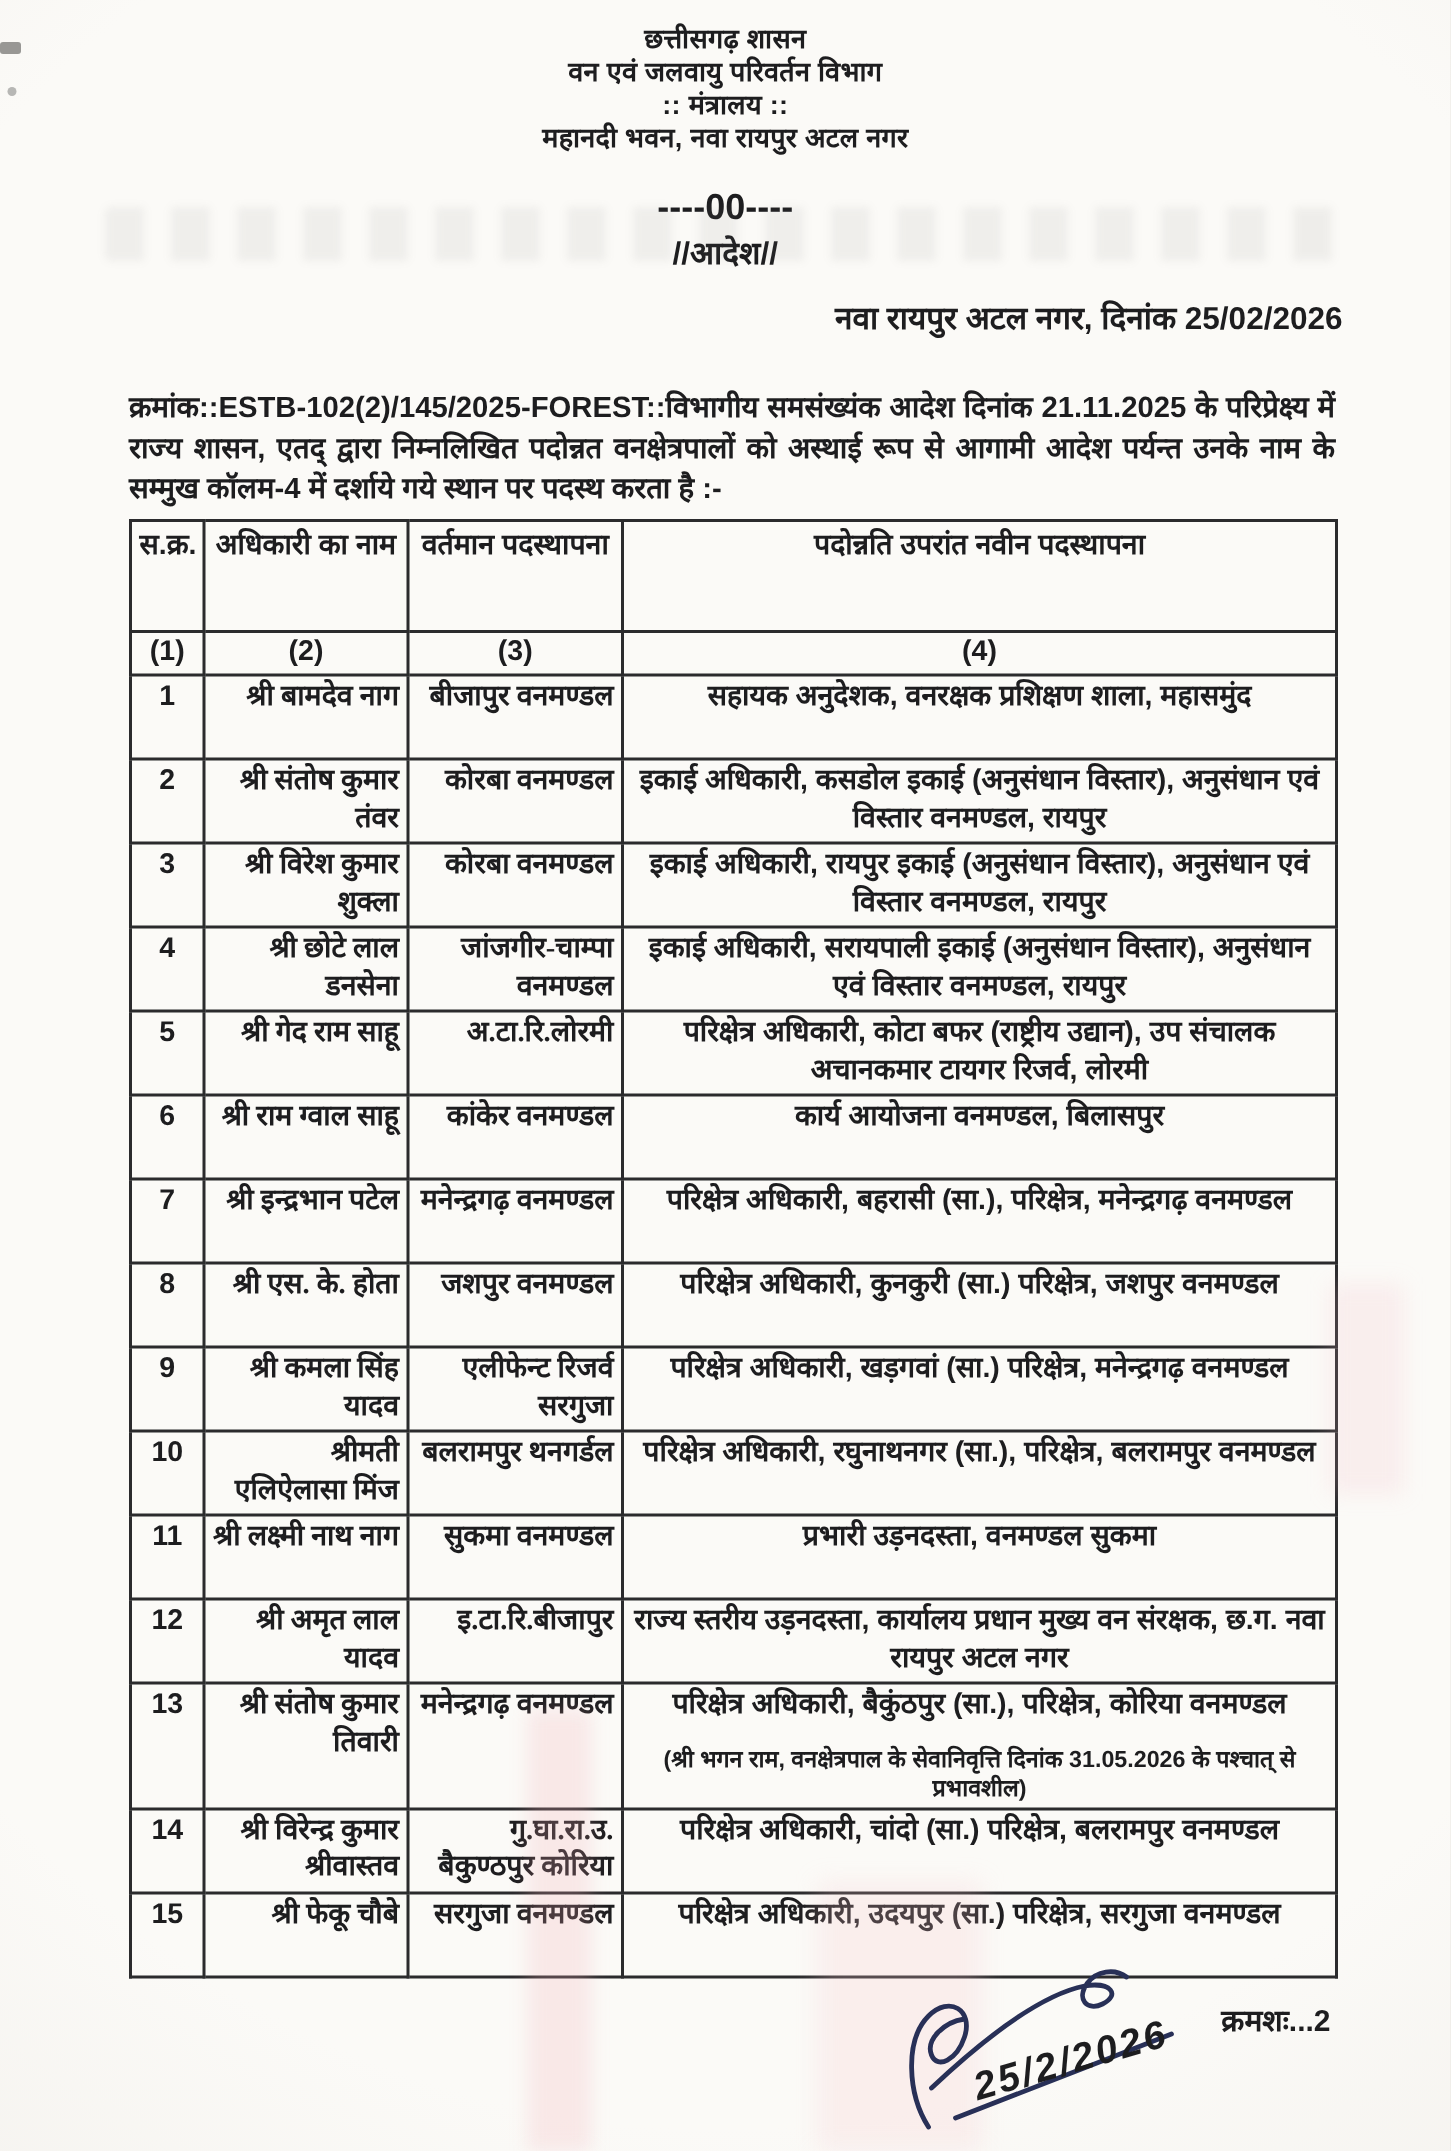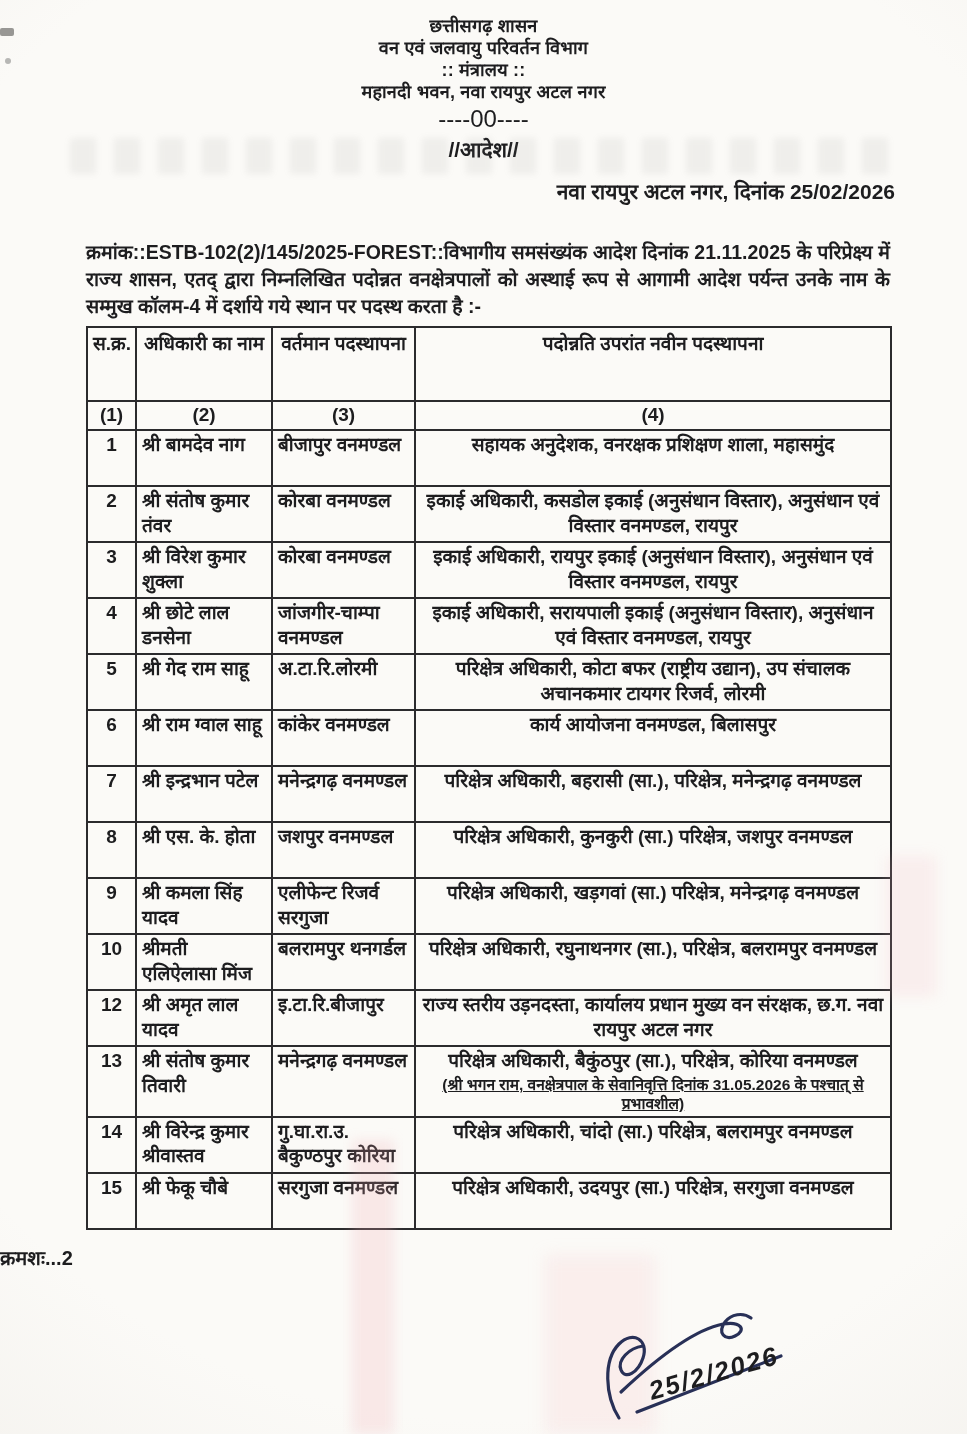--- a/index.html
+++ b/index.html
@@ -28,21 +28,21 @@
   .smudge-pink-3{left:886px;top:856px;width:50px;height:140px;
     background:rgba(243,185,192,.18);filter:blur(7px);}
   .edge-mark-1{left:0;top:28px;width:14px;height:8px;background:#6d6d6b;
     border-radius:2px;opacity:.7;}
   .edge-mark-2{left:5px;top:58px;width:6px;height:6px;background:#8a8a88;
     border-radius:50%;opacity:.6;}
 
   
   .doc-header{padding-top:16px;text-align:center;line-height:1.22;}
   .doc-header .h-line{font-weight:700;font-size:18px;letter-spacing:.2px;}
-  .doc-header .h-sep{font-weight:400;font-size:24px;margin-top:0;}
+  .doc-header .h-sep{font-weight:700;font-size:24px;margin-top:20px;}
   .doc-header .h-order{font-weight:600;font-size:21px;margin-top:4px;}
 
   .date-line{
     text-align:right;padding-right:72px;margin-top:14px;
     font-weight:700;font-size:21px;padding-left:24px;
   }
 
   
   .intro{
     margin:34px 77px 0 86px;
@@ -61,29 +61,29 @@
   }
   .order-table col.c1{width:49px;}
   .order-table col.c2{width:136px;}
   .order-table col.c3{width:143px;}
   .order-table col.c4{width:476px;}
   .order-table thead th{font-weight:700;text-align:center;}
   .order-table thead tr.head-main th{height:66px;vertical-align:top;padding-top:4px;}
   .order-table thead tr.head-num th{height:22px;padding:1px 4px;}
   .order-table td{font-weight:600;}
   .order-table td.sn{text-align:center;}
-  .order-table td.name,.order-table td.current{text-align:left;}
+  .order-table td.name,.order-table td.current{text-align:right;font-family:Liberation Serif, serif;}
   .order-table td.newpost{text-align:center;}
   .order-table tbody td{height:50px;}
-  .note{display:block;font-size:15.5px;font-weight:700;line-height:1.25;margin-top:1px;text-decoration:underline;}
+  .note{display:block;font-size:15.5px;font-weight:700;line-height:1.25;margin-top:14px;}
   .note:empty{display:none;}
 
   
   .continuation{
-    text-align:left;margin-top:14px;
+    text-align:right;padding-right:80px;margin-top:14px;
     font-weight:700;font-size:20px;
   }
 
   
   .signature{
     position:absolute;left:585px;top:1300px;width:300px;height:130px;
   }
   .signature svg{width:100%;height:100%;}
   .sig-date{
     position:absolute;left:62px;top:58px;
@@ -202,20 +202,26 @@
       <td class="newpost"><span class="main">परिक्षेत्र अधिकारी, खड़गवां (सा.) परिक्षेत्र, मनेन्द्रगढ़ वनमण्डल</span></td>
     </tr>
 
     <tr>
       <td class="sn">10</td>
       <td class="name">श्रीमती एलिऐलासा मिंज</td>
       <td class="current">बलरामपुर थनगर्डल</td>
       <td class="newpost"><span class="main">परिक्षेत्र अधिकारी, रघुनाथनगर (सा.), परिक्षेत्र, बलरामपुर वनमण्डल</span></td>
     </tr>
 
+    <tr>
+      <td class="sn">11</td>
+      <td class="name">श्री लक्ष्मी नाथ नाग</td>
+      <td class="current">सुकमा वनमण्डल</td>
+      <td class="newpost"><span class="main">प्रभारी उड़नदस्ता, वनमण्डल सुकमा</span></td>
+    </tr>
 
     <tr>
       <td class="sn">12</td>
       <td class="name">श्री अमृत लाल यादव</td>
       <td class="current">इ.टा.रि.बीजापुर</td>
       <td class="newpost"><span class="main">राज्य स्तरीय उड़नदस्ता, कार्यालय प्रधान मुख्य वन संरक्षक, छ.ग. नवा रायपुर अटल नगर</span></td>
     </tr>
 
     <tr>
       <td class="sn">13</td>

